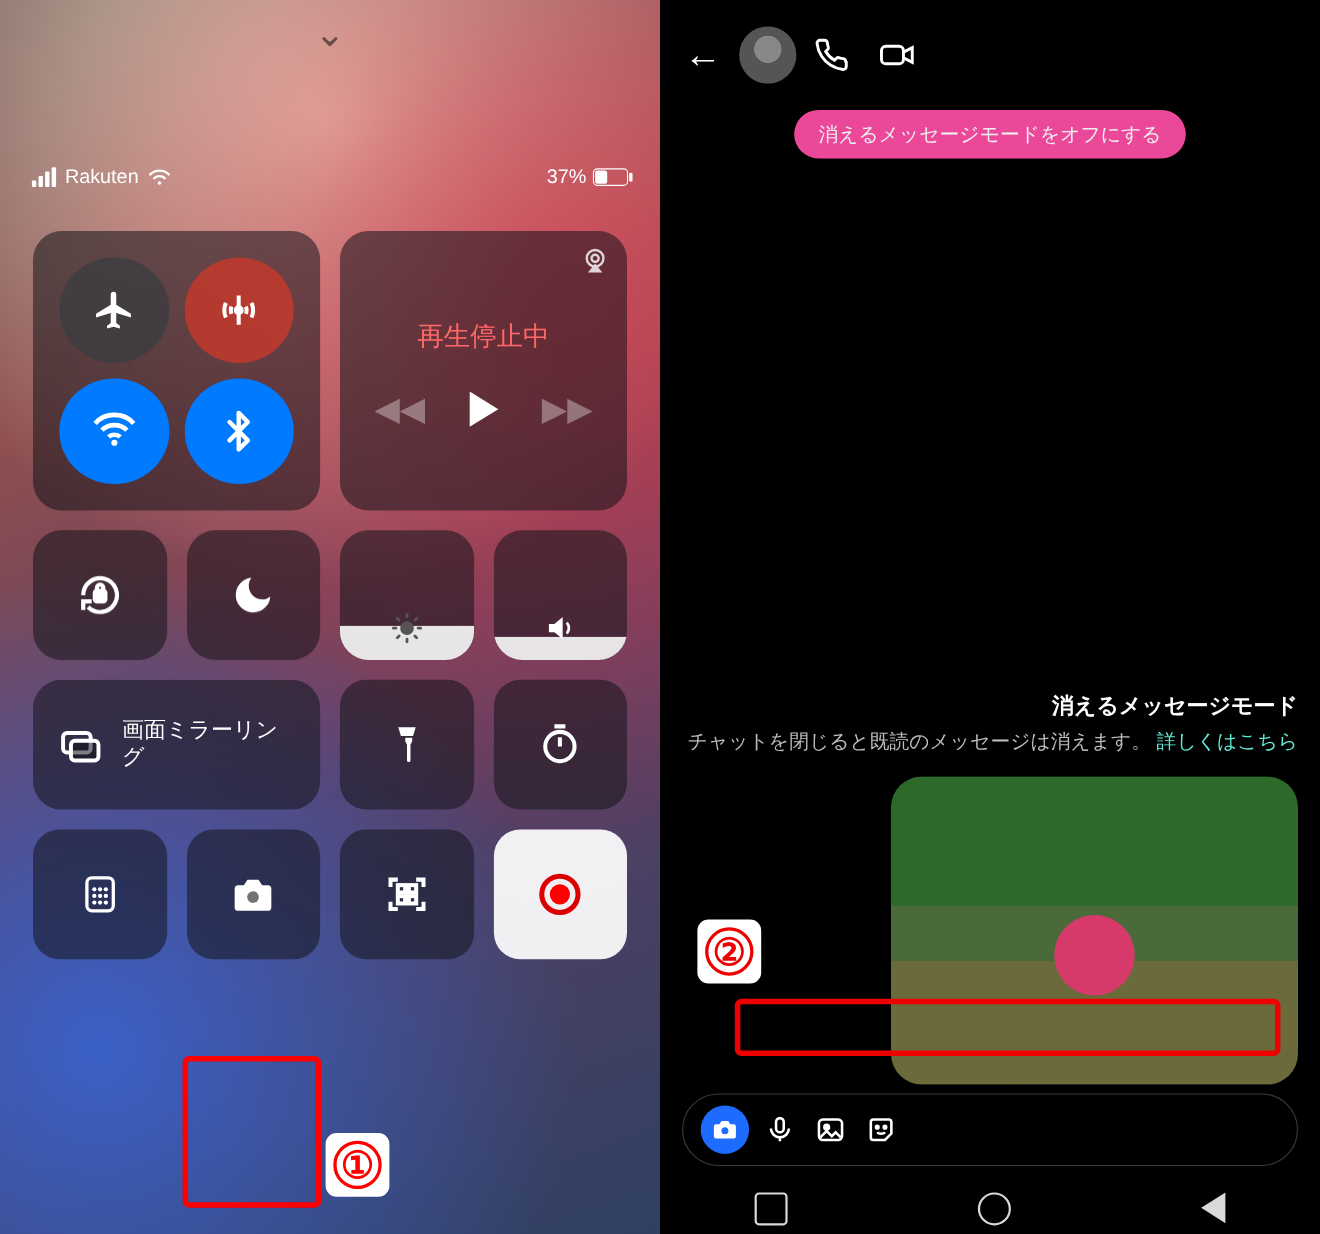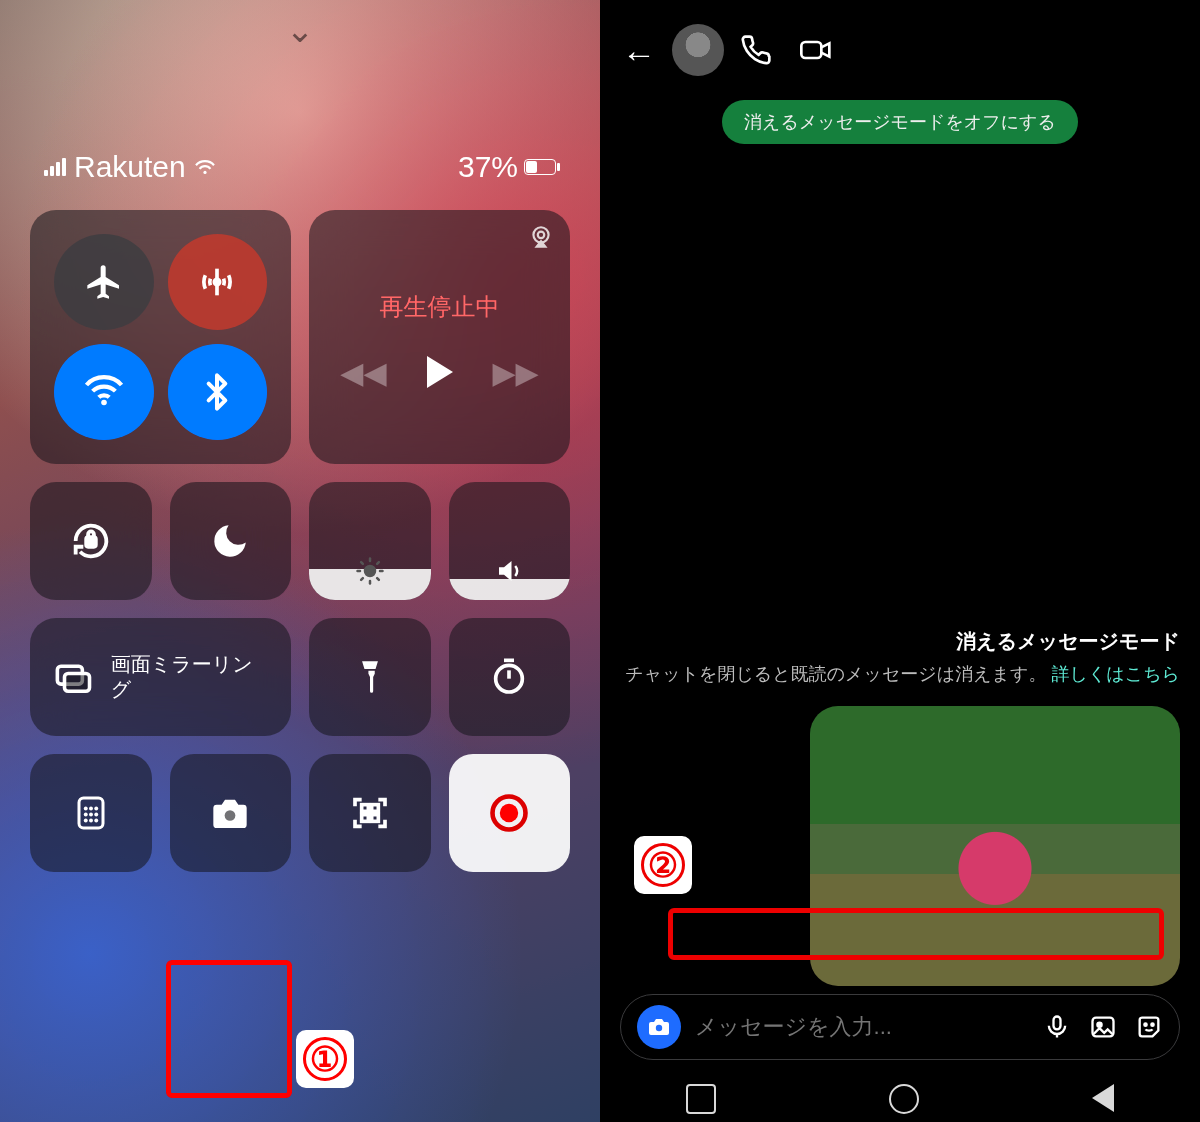--- a/index.html
+++ b/index.html
@@ -10,21 +10,21 @@
   .left-panel {
     width: 600px; height: 1122px; position: relative; overflow: hidden;
     background:
       radial-gradient(circle at 15% 85%, rgba(60,100,200,.9) 0%, transparent 40%),
       radial-gradient(circle at 85% 25%, rgba(200,60,80,.8) 0%, transparent 50%),
       radial-gradient(circle at 50% 10%, rgba(240,220,200,.9) 0%, transparent 40%),
       linear-gradient(160deg, #7a6560 0%, #8a5050 30%, #5a4060 60%, #304060 100%);
     filter: saturate(1.1);
   }
   .chev { position:absolute; top:10px; left:50%; transform:translateX(-50%); color:rgba(0,0,0,.5); font-size:34px; }
-  .status-row { position:absolute; top:150px; left:0; right:0; display:flex; justify-content:space-between; padding:0 44px; color:#fff; font-size:30px; align-items:center; }
+  .status-row { position:absolute; top:150px; left:0; right:0; display:flex; justify-content:space-between; padding:0 29px; color:#fff; font-size:18px; align-items:center; }
   .status-left { display:flex; align-items:center; gap:8px; }
   .sig-bars { display:inline-flex; align-items:flex-end; gap:2px; }
   .sig-bars span { width:4px; background:#fff; border-radius:1px; }
   .sig-bars span:nth-child(1){height:6px} .sig-bars span:nth-child(2){height:10px}
   .sig-bars span:nth-child(3){height:14px} .sig-bars span:nth-child(4){height:18px}
   .batt { display:inline-flex; align-items:center; gap:6px; }
   .batt-icon { width:32px; height:16px; border:1.5px solid #fff; border-radius:4px; position:relative; }
   .batt-icon::after { content:""; position:absolute; right:-5px; top:3px; width:3px; height:8px; background:#fff; border-radius:1px; }
   .batt-fill { position:absolute; left:1px; top:1px; bottom:1px; width:37%; background:#fff; border-radius:2px; }
 
@@ -65,21 +65,21 @@
 
   
   .right-panel { width:600px; height:1122px; background:#000; color:#fff; position:relative; display:flex; flex-direction:column; }
   .chat-head { display:flex; align-items:center; gap:16px; padding:24px 22px 10px; }
   .back-arr { font-size:34px; }
   .avatar { width:52px; height:52px; border-radius:50%; background:radial-gradient(circle at 50% 40%, #888 0 30%, #555 31% 100%); }
   .head-txt { flex:1; min-width:0; }
   .head-name { font-size:22px; font-weight:600; white-space:nowrap; overflow:hidden; text-overflow:ellipsis; }
   .head-user { font-size:18px; color:#9a9a9a; }
   .head-icons { display:flex; gap:26px; font-size:30px; }
-  .pill { background:#15803d; color:#eee; font-size:18px; padding:10px 22px; border-radius:24px; align-self:center; margin-top:14px; }
+  .pill { background:#ec4899; color:#eee; font-size:18px; padding:10px 22px; border-radius:24px; align-self:center; margin-top:14px; }
   .chat-body { flex:1; display:flex; flex-direction:column; justify-content:flex-end; align-items:flex-end; padding:0 20px 10px; }
   .vm-title { font-size:20px; font-weight:600; margin-bottom:6px; }
   .vm-desc { font-size:18px; color:#bcbcbc; text-align:center; line-height:1.5; }
   .vm-desc a { color:#5eead4; text-decoration:none; }
   .photo-msg { width:370px; height:280px; border-radius:28px; overflow:hidden; margin:18px 0 8px auto; position:relative;
     background:
       radial-gradient(circle at 50% 58%, #d63a6a 0 36px, transparent 37px),
       linear-gradient(180deg, #2d6a2a 0 42%, transparent 42%),
       linear-gradient(0deg, #6b6a3a 0 40%, transparent 40%),
       #4a6a3a; }
@@ -319,21 +319,20 @@
     <div class="photo-msg"></div>
 
 
     <div class="input-row" style="width:100%;">
       <div class="cam-btn">
         <svg width="24" height="24" viewBox="0 0 24 24" fill="#fff">
             <path d="M4 7h3l2-3h6l2 3h3a2 2 0 0 1 2 2v9a2 2 0 0 1-2 2H4a2 2 0 0 1-2-2V9a2 2 0 0 1 2-2z"></path>
             <circle cx="12" cy="13" r="3.2" fill="#1e6cff"></circle>
           </svg>
       </div>
-      <input placeholder="メッセージを入力..." style="">
       <div class="input-icons">
         <span>
           <svg width="28" height="28" viewBox="0 0 24 24" fill="none" stroke="#fff" stroke-width="2">
               <rect x="9" y="3" width="6" height="11" rx="3"></rect>
               <path d="M5 11a7 7 0 0 0 14 0M12 18v3"></path>
             </svg>
         </span>
         <span>
           <svg width="28" height="28" viewBox="0 0 24 24" fill="none" stroke="#fff" stroke-width="2">
               <rect x="3" y="4" width="18" height="16" rx="3"></rect>

